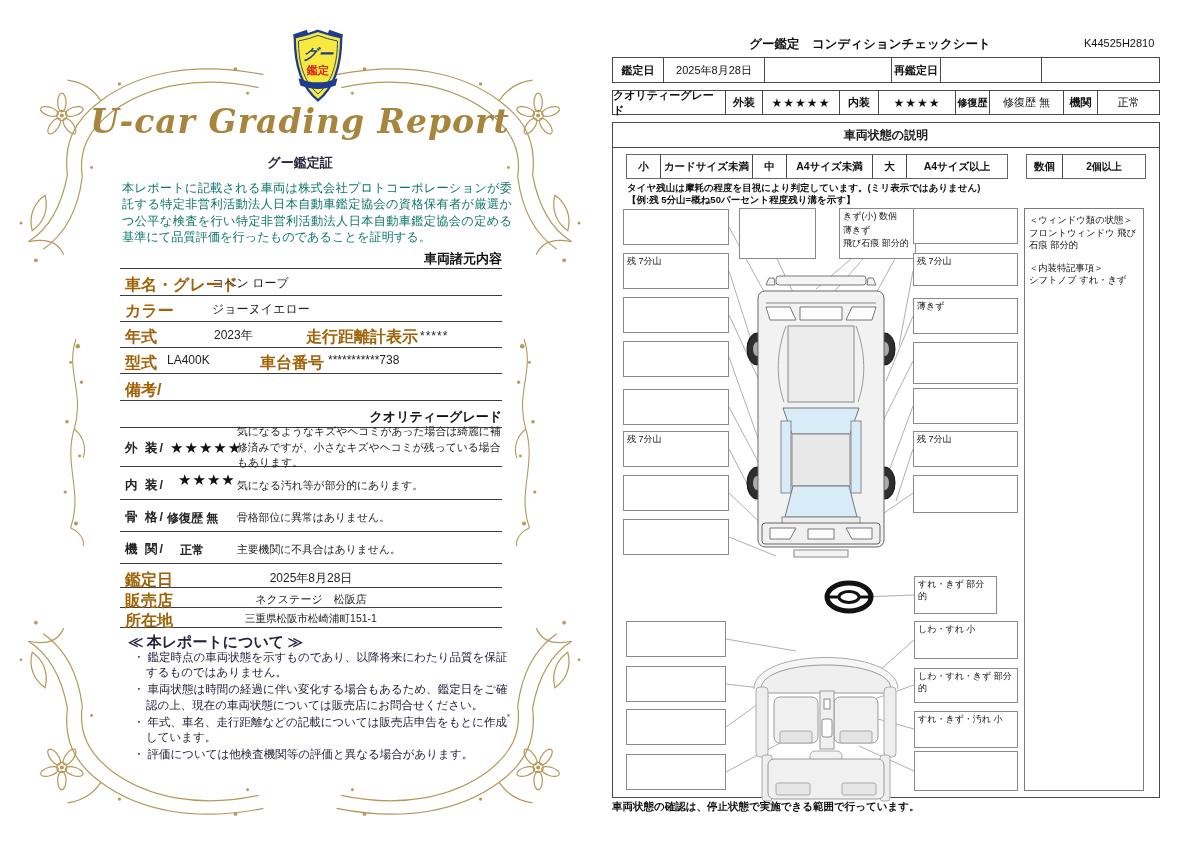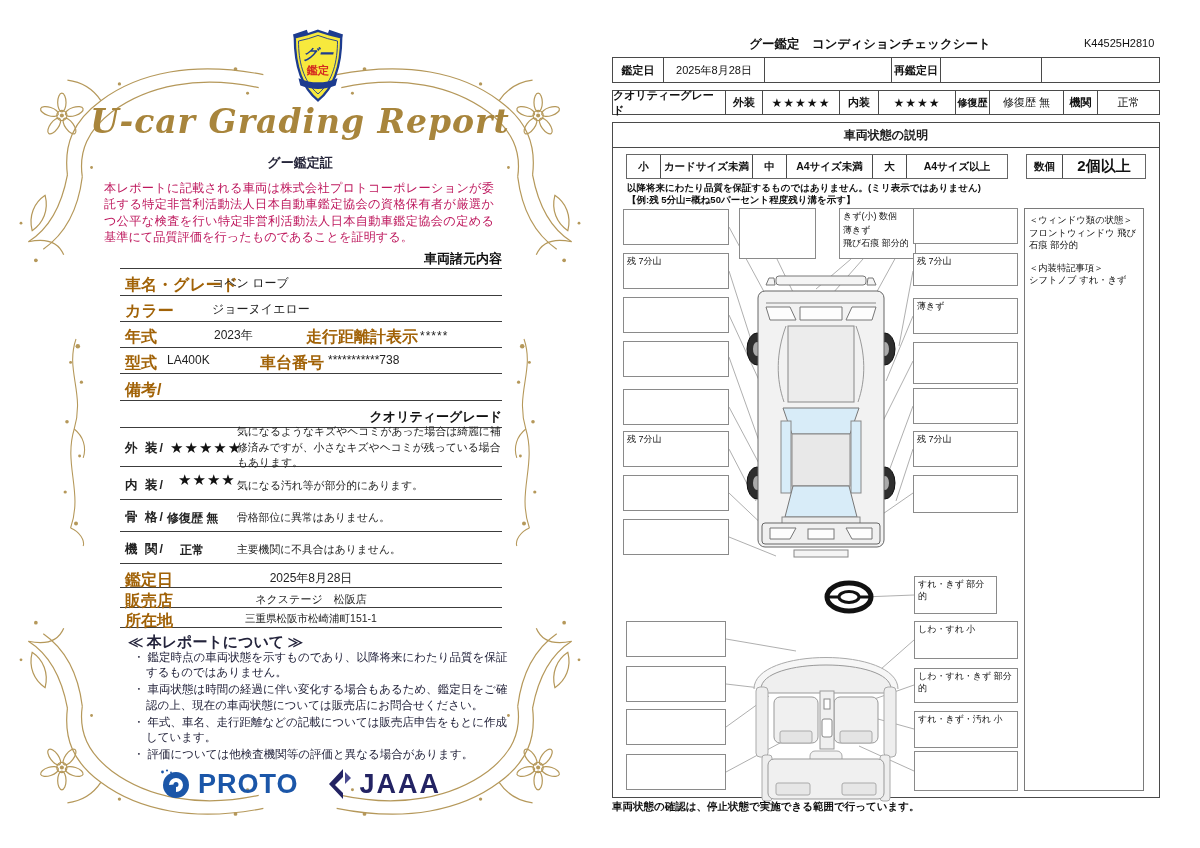--- a/index.html
+++ b/index.html
@@ -9,21 +9,21 @@
   .serif{font-family:"Liberation Serif","DejaVu Serif",serif;}
   .ctr{text-align:center;}
   .b{font-weight:bold;}
   .ln{position:absolute;height:1px;background:#3c3c3c;}
   
   #pageL{position:absolute;left:0;top:0;width:600px;height:848px;}
   .flour{position:absolute;pointer-events:none;}
   #titleL{left:0;top:102px;width:600px;font-size:33px;font-style:italic;font-weight:bold;
           letter-spacing:1px;color:#a8853c;font-family:"DejaVu Serif","Liberation Serif",serif;}
   #certLbl{left:0;top:154px;width:600px;font-size:13px;font-weight:bold;color:#26263a;}
-  #intro{left:104px;top:180px;width:390px;font-size:12.2px;line-height:1.34;color:#be185d;text-align:justify;}
+  #intro{left:122px;top:180px;width:390px;font-size:12.2px;line-height:1.34;color:#0f766e;text-align:justify;}
   .secHead{left:120px;width:382px;font-size:13px;font-weight:bold;color:#111;text-align:right;}
   .specLbl{font-size:16px;font-weight:bold;color:#a16207;}
   .specVal{font-size:12px;color:#222;}
   .gradeLbl{font-size:12.5px;font-weight:bold;letter-spacing:2px;color:#222;}
   .stars{font-size:15px;color:#111;letter-spacing:1px;}
   .gdesc{font-size:10.8px;line-height:1.45;color:#222;width:268px;}
   .metaVal{left:120px;width:382px;text-align:center;color:#222;}
   .aboutItem{font-size:11.5px;line-height:1.32;color:#23233b;margin:0 0 2px 0;text-indent:-13px;padding-left:13px;}
   .logoTxtP{font-size:27px;font-weight:800;color:#1b56a8;letter-spacing:1px;}
   .logoTxtJ{font-size:27px;font-weight:800;color:#232363;letter-spacing:2px;}
@@ -188,39 +188,20 @@
     <div class="abs metaVal" style="top:612px;font-size:10.5px">三重県松阪市松崎浦町151-1</div>
 
     <div class="abs serif b" style="left:128px;top:633px;font-size:15px;color:#23233b">≪ 本レポートについて ≫</div>
     <div class="abs" style="left:133px;top:650px;width:378px">
       <div class="serif aboutItem">・ 鑑定時点の車両状態を示すものであり、以降将来にわたり品質を保証するものではありません。</div>
       <div class="serif aboutItem">・ 車両状態は時間の経過に伴い変化する場合もあるため、鑑定日をご確認の上、現在の車両状態については販売店にお問合せください。</div>
       <div class="serif aboutItem">・ 年式、車名、走行距離などの記載については販売店申告をもとに作成しています。</div>
       <div class="serif aboutItem">・ 評価については他検査機関等の評価と異なる場合があります。</div>
     </div>
 
-    <div class="abs" style="left:0;top:768px;width:600px;display:flex;justify-content:center;align-items:center;gap:28px">
-      <div style="display:flex;align-items:center;gap:7px">
-        <svg width="32" height="32" viewBox="0 0 32 32">
-          <circle cx="3.5" cy="4" r="1.4" fill="#1b56a8"></circle>
-          <circle cx="8" cy="2.5" r="1.1" fill="#1b56a8"></circle>
-          <circle cx="12" cy="4.5" r="0.9" fill="#1b56a8"></circle>
-          <circle cx="17" cy="17" r="13" fill="#1b56a8"></circle>
-          <path d="M10,17 a7,7 0 1 1 7,7 l0,-5 a2.5,2.5 0 1 0 -2.5,-2.5 Z" fill="#fff"></path>
-        </svg>
-        <span class="logoTxtP">PROTO</span>
-      </div>
-      <div style="display:flex;align-items:center;gap:7px">
-        <svg width="26" height="32" viewBox="0 0 26 32">
-          <path d="M2,16 L16,1 L16,9 L8,17 L16,25 L16,31 Z" fill="#232363"></path>
-          <path d="M18,4 L24,10 L18,16 Z" fill="#4a4a8f"></path>
-        </svg>
-        <span class="logoTxtJ">JAAA</span>
-      </div>
-    </div>
   </div>
 
   <div id="pageR">
 
     <div class="abs rtitle">グー鑑定　コンディションチェックシート</div>
     <div class="abs repno">K44525H2810</div>
 
     <div class="tbl" style="left:12px;top:57px;width:546px;height:24px">
       <div class="cell b" style="width:51px">鑑定日</div>
       <div class="cell" style="width:101px">2025年8月28日</div>
@@ -248,24 +229,24 @@
       <div class="tbl" style="left:13px;top:31px;width:380px;height:23px;border-color:#666">
         <div class="cell b" style="width:34px;font-size:10.5px">小</div>
         <div class="cell b" style="width:92px;font-size:10.5px">カードサイズ未満</div>
         <div class="cell b" style="width:34px;font-size:10.5px">中</div>
         <div class="cell b" style="width:86px;font-size:10.5px">A4サイズ未満</div>
         <div class="cell b" style="width:34px;font-size:10.5px">大</div>
         <div class="cell b" style="flex:1;font-size:10.5px">A4サイズ以上</div>
       </div>
       <div class="tbl" style="left:413px;top:31px;width:118px;height:23px;border-color:#666">
         <div class="cell b" style="width:36px;font-size:10.5px">数個</div>
-        <div class="cell b" style="flex:1;font-size:15px">2個以上</div>
+        <div class="cell b" style="flex:1;font-size:10px">2個以上</div>
       </div>
 
-      <div class="note" style="left:14px;top:59px">以降将来にわたり品質を保証するものではありません。(ミリ表示ではありません)</div>
+      <div class="note" style="left:14px;top:59px">タイヤ残山は摩耗の程度を目視により判定しています。(ミリ表示ではありません)</div>
       <div class="note" style="left:14px;top:71px">【例:残 5分山=概ね50パーセント程度残り溝を示す】</div>
 
       <svg id="leader" viewBox="0 0 546 674">
         <g stroke="#9a9a9a" stroke-width="0.8">
           <line x1="116" y1="104" x2="156" y2="178"></line>
             <line x1="116" y1="148" x2="140" y2="223"></line>
           <line x1="116" y1="192" x2="151" y2="268"></line>
             <line x1="116" y1="234" x2="146" y2="318"></line>
           <line x1="116" y1="284" x2="150" y2="348"></line>
             <line x1="116" y1="326" x2="143" y2="378"></line>

